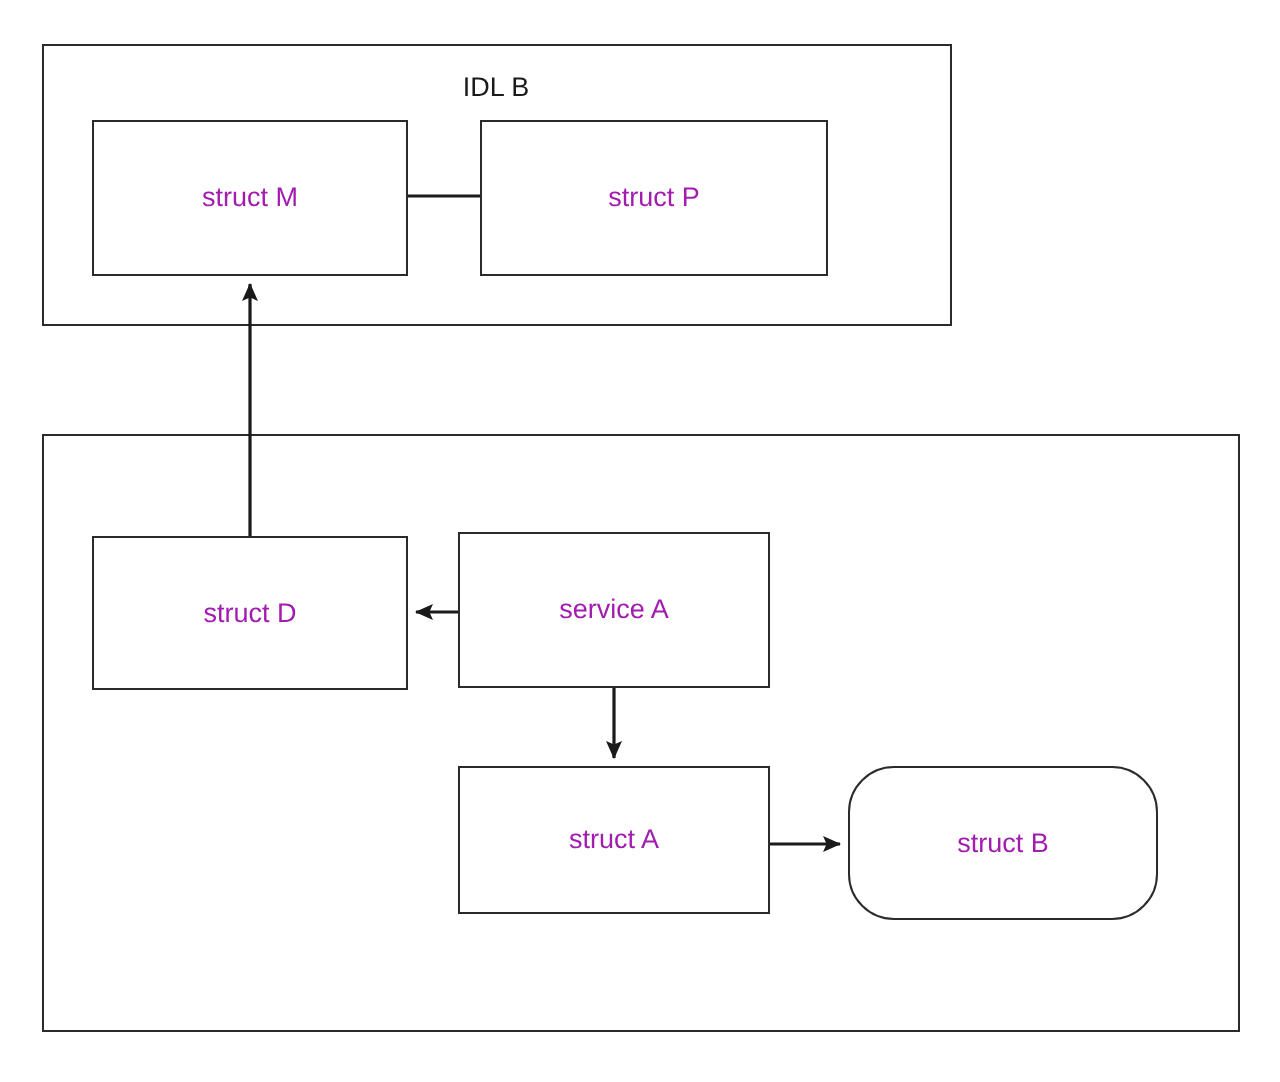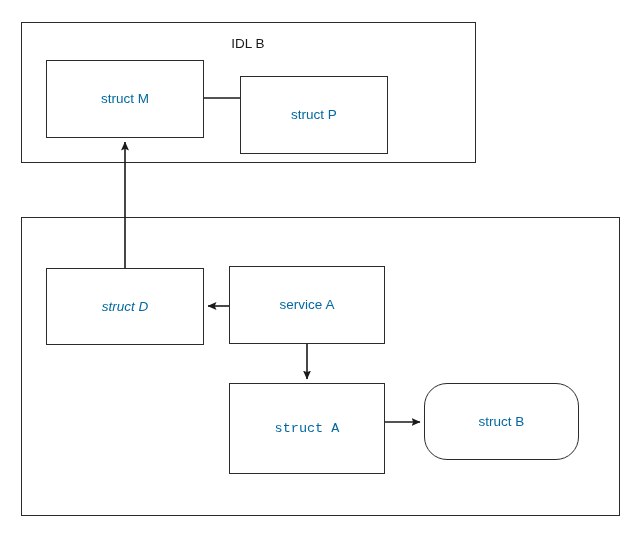--- a/index.html
+++ b/index.html
@@ -41,21 +41,21 @@
     border: 1.4px solid #2b2b2b;
     background: #ffffff;
     display: flex;
     align-items: center;
     justify-content: center;
     z-index: 3;
   }
   .node-label {
     font-size: 13.5px;
     line-height: 16px;
-    color: #0369a1;
+    color: #a21caf;
     white-space: nowrap;
   }
   #edge-layer {
     position: absolute;
     left: 0;
     top: 0;
     width: 640px;
     height: 541px;
     z-index: 2;
     pointer-events: none;
@@ -82,29 +82,29 @@
         <polyline points="125,268 125,142" marker-end="url(#arrowhead)"></polyline>
         <polyline points="229,306 208,306" marker-end="url(#arrowhead)"></polyline>
         <polyline points="307,344 307,379" marker-end="url(#arrowhead)"></polyline>
         <polyline points="385,422 420,422" marker-end="url(#arrowhead)"></polyline>
       </g>
   </svg>
 
   <div class="node-box" id="node-struct-m" style="left: 46px; top: 60px; width: 158px; height: 78px; border-color: rgb(43, 43, 43);">
     <span class="node-label">struct M</span>
   </div>
-  <div class="node-box" id="node-struct-p" style="left: 240px; top: 76px; width: 148px; height: 78px; border-color: rgb(43, 43, 43);">
+  <div class="node-box" id="node-struct-p" style="left: 240px; top: 60px; width: 174px; height: 78px; border-color: rgb(43, 43, 43);">
     <span class="node-label">struct P</span>
   </div>
-  <div class="node-box" id="node-struct-d" style="left: 46px; top: 268px; width: 158px; height: 77px; border-color: rgb(43, 43, 43); font-style: italic;">
+  <div class="node-box" id="node-struct-d" style="left: 46px; top: 268px; width: 158px; height: 77px; border-color: rgb(43, 43, 43);">
     <span class="node-label">struct D</span>
   </div>
   <div class="node-box" id="node-service-a" style="left: 229px; top: 266px; width: 156px; height: 78px; border-color: rgb(43, 43, 43);">
     <span class="node-label">service A</span>
   </div>
-  <div class="node-box" id="node-struct-a" style="left: 229px; top: 383px; width: 156px; height: 91px; border-color: rgb(43, 43, 43); font-family: Liberation Mono, monospace;">
+  <div class="node-box" id="node-struct-a" style="left: 229px; top: 383px; width: 156px; height: 74px; border-color: rgb(43, 43, 43);">
     <span class="node-label">struct A</span>
   </div>
   <div class="node-box" id="node-struct-b" style="left: 424px; top: 383px; width: 155px; height: 77px; border-color: rgb(43, 43, 43); border-radius: 23px;">
     <span class="node-label">struct B</span>
   </div>
 
 </div>
 
 </body></html>

